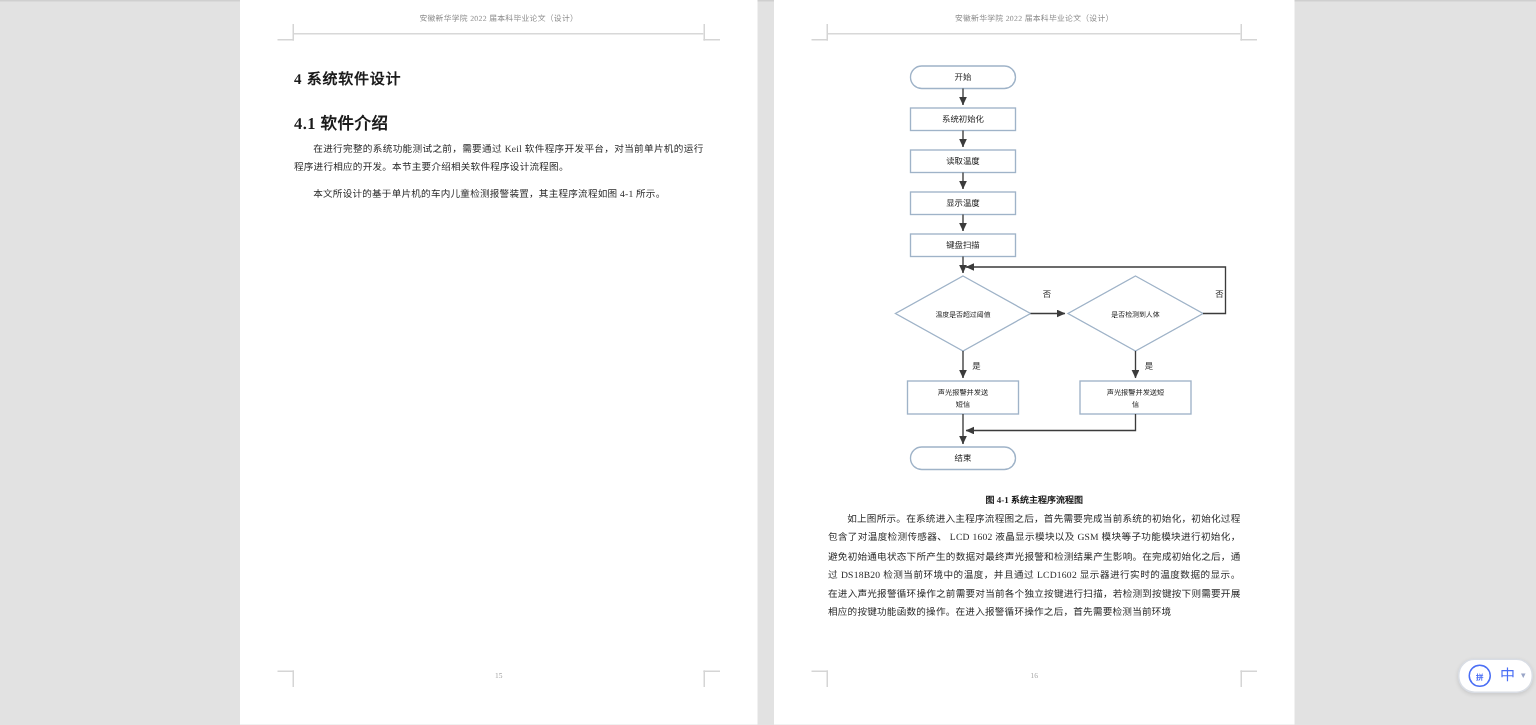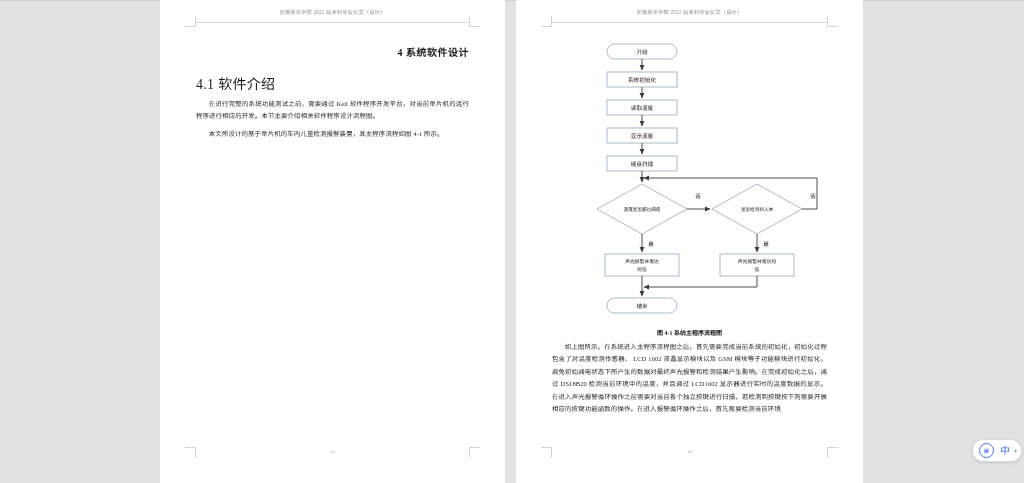--- a/index.html
+++ b/index.html
@@ -102,30 +102,30 @@
   .mark.br .v { left: 0; bottom: 0; }
 
   
   .body-col {
     position: absolute;
     left: 36px;
     right: 36px;
     top: 34px;
   }
   .doc-title {
-    text-align: right;
+    text-align: left;
     font-size: 10px;
     font-weight: bold;
     color: #1b1b1b;
     margin: 10px 0 14px 0;
     letter-spacing: .5px;
   }
   .h2 {
-    font-size: 14px;
-    font-weight: normal;
+    font-size: 11px;
+    font-weight: bold;
     color: #1b1b1b;
     margin: 0 0 5px 0;
     letter-spacing: .3px;
   }
   .para {
     font-size: 6.4px;
     line-height: 12.4px;
     color: #2a2a2a;
     text-align: justify;
     margin: 0 0 5px 0;

